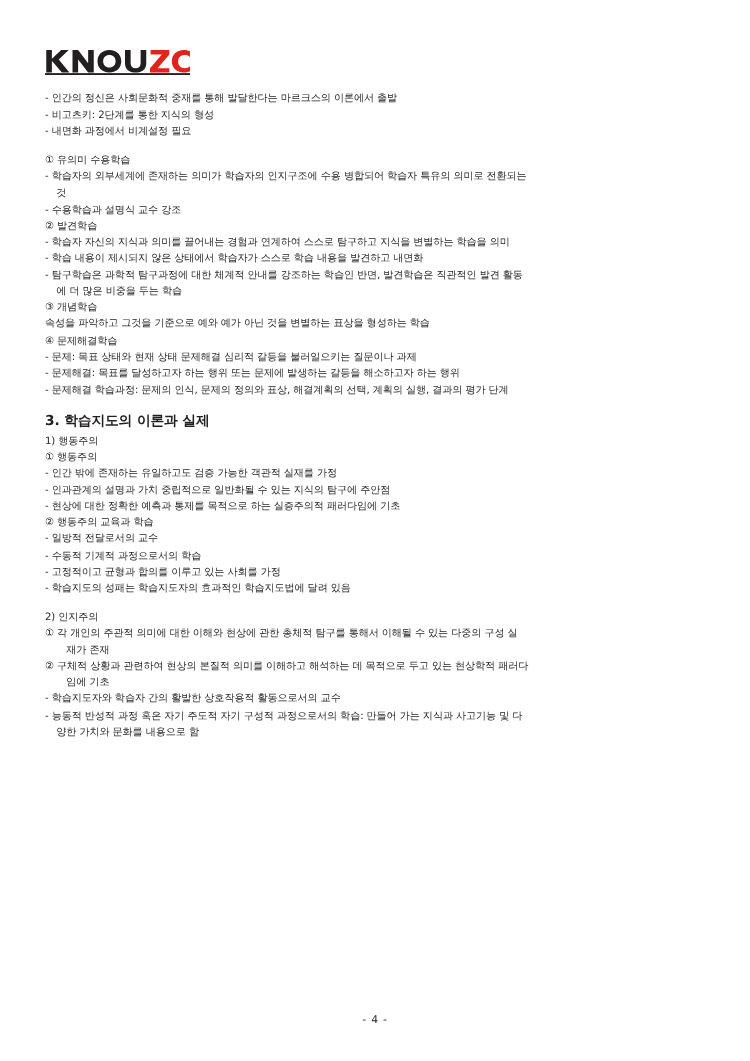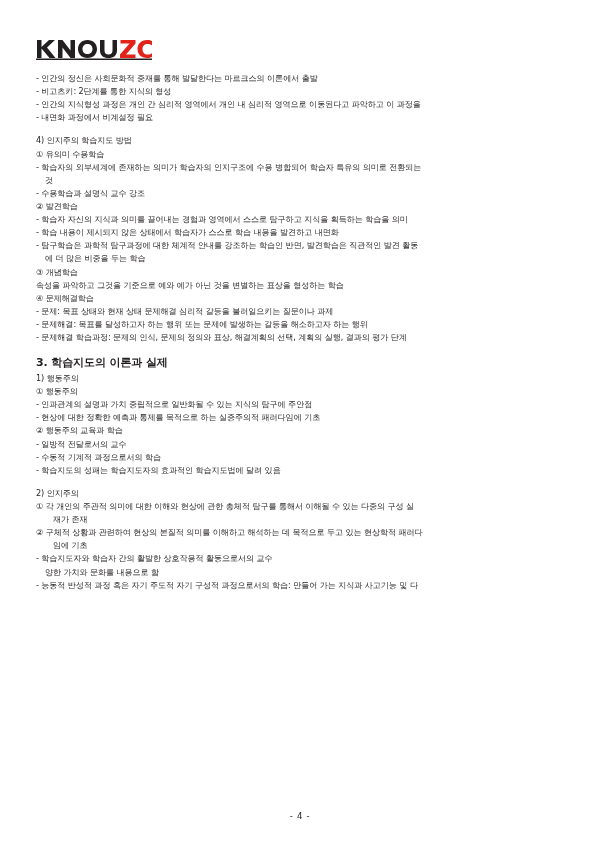--- a/index.html
+++ b/index.html
@@ -81,55 +81,55 @@
         <path d="M169 4 h30 v7 l-19 22 h19 v7 h-31 v-7 l19 -22 h-18 z"></path>
         <path d="M222 4 c-12 0 -19 8 -19 18 c0 10 7 18 19 18 c5 0 8 -1 10 -2 v-8 c-2 2 -5 3 -9 3 c-6 0 -10 -4 -10 -11 c0 -6 4 -10 10 -10 c4 0 7 1 9 3 V6 c-2 -1 -5 -2 -10 -2 z"></path>
       </g>
       <rect x="0" y="41" width="232" height="3" fill="#231f20"></rect>
     </svg>
   </div>
 
   <div class="content">
       <div class="line indent1">- 인간의 정신은 사회문화적 중재를 통해 발달한다는 마르크스의 이론에서 출발</div>
       <div class="line indent1">- 비고츠키: 2단계를 통한 지식의 형성</div>
-      <div class="line indent1">- 인간의 지식형성 과정은 개인 간 심리적 영역에서 개인 내 심리적 영역으로 이동된다고 파악하고 이 과정을</div>
       <div class="line indent1">- 내면화 과정에서 비계설정 필요</div>
       <div class="blank"></div>
-      <div class="line indent1">4) 인지주의 학습지도 방법</div>
       <div class="line indent1">① 유의미 수용학습</div>
       <div class="line indent1">- 학습자의 외부세계에 존재하는 의미가 학습자의 인지구조에 수용 병합되어 학습자 특유의 의미로 전환되는</div>
       <div class="line indent2">것</div>
       <div class="line indent1">- 수용학습과 설명식 교수 강조</div>
       <div class="line indent1">② 발견학습</div>
-      <div class="line indent1">- 학습자 자신의 지식과 의미를 끌어내는 경험과 영역에서 스스로 탐구하고 지식을 획득하는 학습을 의미</div>
+      <div class="line indent1">- 학습자 자신의 지식과 의미를 끌어내는 경험과 연계하여 스스로 탐구하고 지식을 변별하는 학습을 의미</div>
       <div class="line indent1">- 학습 내용이 제시되지 않은 상태에서 학습자가 스스로 학습 내용을 발견하고 내면화</div>
       <div class="line indent1">- 탐구학습은 과학적 탐구과정에 대한 체계적 안내를 강조하는 학습인 반면, 발견학습은 직관적인 발견 활동</div>
       <div class="line indent2">에 더 많은 비중을 두는 학습</div>
       <div class="line indent1">③ 개념학습</div>
       <div class="line indent1">속성을 파악하고 그것을 기준으로 예와 예가 아닌 것을 변별하는 표상을 형성하는 학습</div>
       <div class="line indent1">④ 문제해결학습</div>
       <div class="line indent1">- 문제: 목표 상태와 현재 상태 문제해결 심리적 갈등을 불러일으키는 질문이나 과제</div>
       <div class="line indent1">- 문제해결: 목표를 달성하고자 하는 행위 또는 문제에 발생하는 갈등을 해소하고자 하는 행위</div>
       <div class="line indent1">- 문제해결 학습과정: 문제의 인식, 문제의 정의와 표상, 해결계획의 선택, 계획의 실행, 결과의 평가 단계</div>
       <div class="blank"></div>
       <div class="line indent1 sec-head">3. 학습지도의 이론과 실제</div>
       <div class="line indent1">1) 행동주의</div>
       <div class="line indent1">① 행동주의</div>
+      <div class="line indent1">- 인간 밖에 존재하는 유일하고도 검증 가능한 객관적 실재를 가정</div>
       <div class="line indent1">- 인과관계의 설명과 가치 중립적으로 일반화될 수 있는 지식의 탐구에 주안점</div>
       <div class="line indent1">- 현상에 대한 정확한 예측과 통제를 목적으로 하는 실증주의적 패러다임에 기초</div>
       <div class="line indent1">② 행동주의 교육과 학습</div>
       <div class="line indent1">- 일방적 전달로서의 교수</div>
       <div class="line indent1">- 수동적 기계적 과정으로서의 학습</div>
+      <div class="line indent1">- 고정적이고 균형과 합의를 이루고 있는 사회를 가정</div>
       <div class="line indent1">- 학습지도의 성패는 학습지도자의 효과적인 학습지도법에 달려 있음</div>
       <div class="blank"></div>
       <div class="line indent1">2) 인지주의</div>
       <div class="line indent1">① 각 개인의 주관적 의미에 대한 이해와 현상에 관한 총체적 탐구를 통해서 이해될 수 있는 다중의 구성 실</div>
       <div class="line indent3">재가 존재</div>
       <div class="line indent1">② 구체적 상황과 관련하여 현상의 본질적 의미를 이해하고 해석하는 데 목적으로 두고 있는 현상학적 패러다</div>
       <div class="line indent3">임에 기초</div>
       <div class="line indent1">- 학습지도자와 학습자 간의 활발한 상호작용적 활동으로서의 교수</div>
+      <div class="line indent1">- 능동적 반성적 과정 혹은 자기 주도적 자기 구성적 과정으로서의 학습: 만들어 가는 지식과 사고기능 및 다</div>
       <div class="line indent2">양한 가치와 문화를 내용으로 함</div>
-      <div class="line indent1">- 능동적 반성적 과정 혹은 자기 주도적 자기 구성적 과정으로서의 학습: 만들어 가는 지식과 사고기능 및 다</div>
     </div>
 
   <div class="footer">- 4 -</div>
 
 </div>
 
 </body></html>

